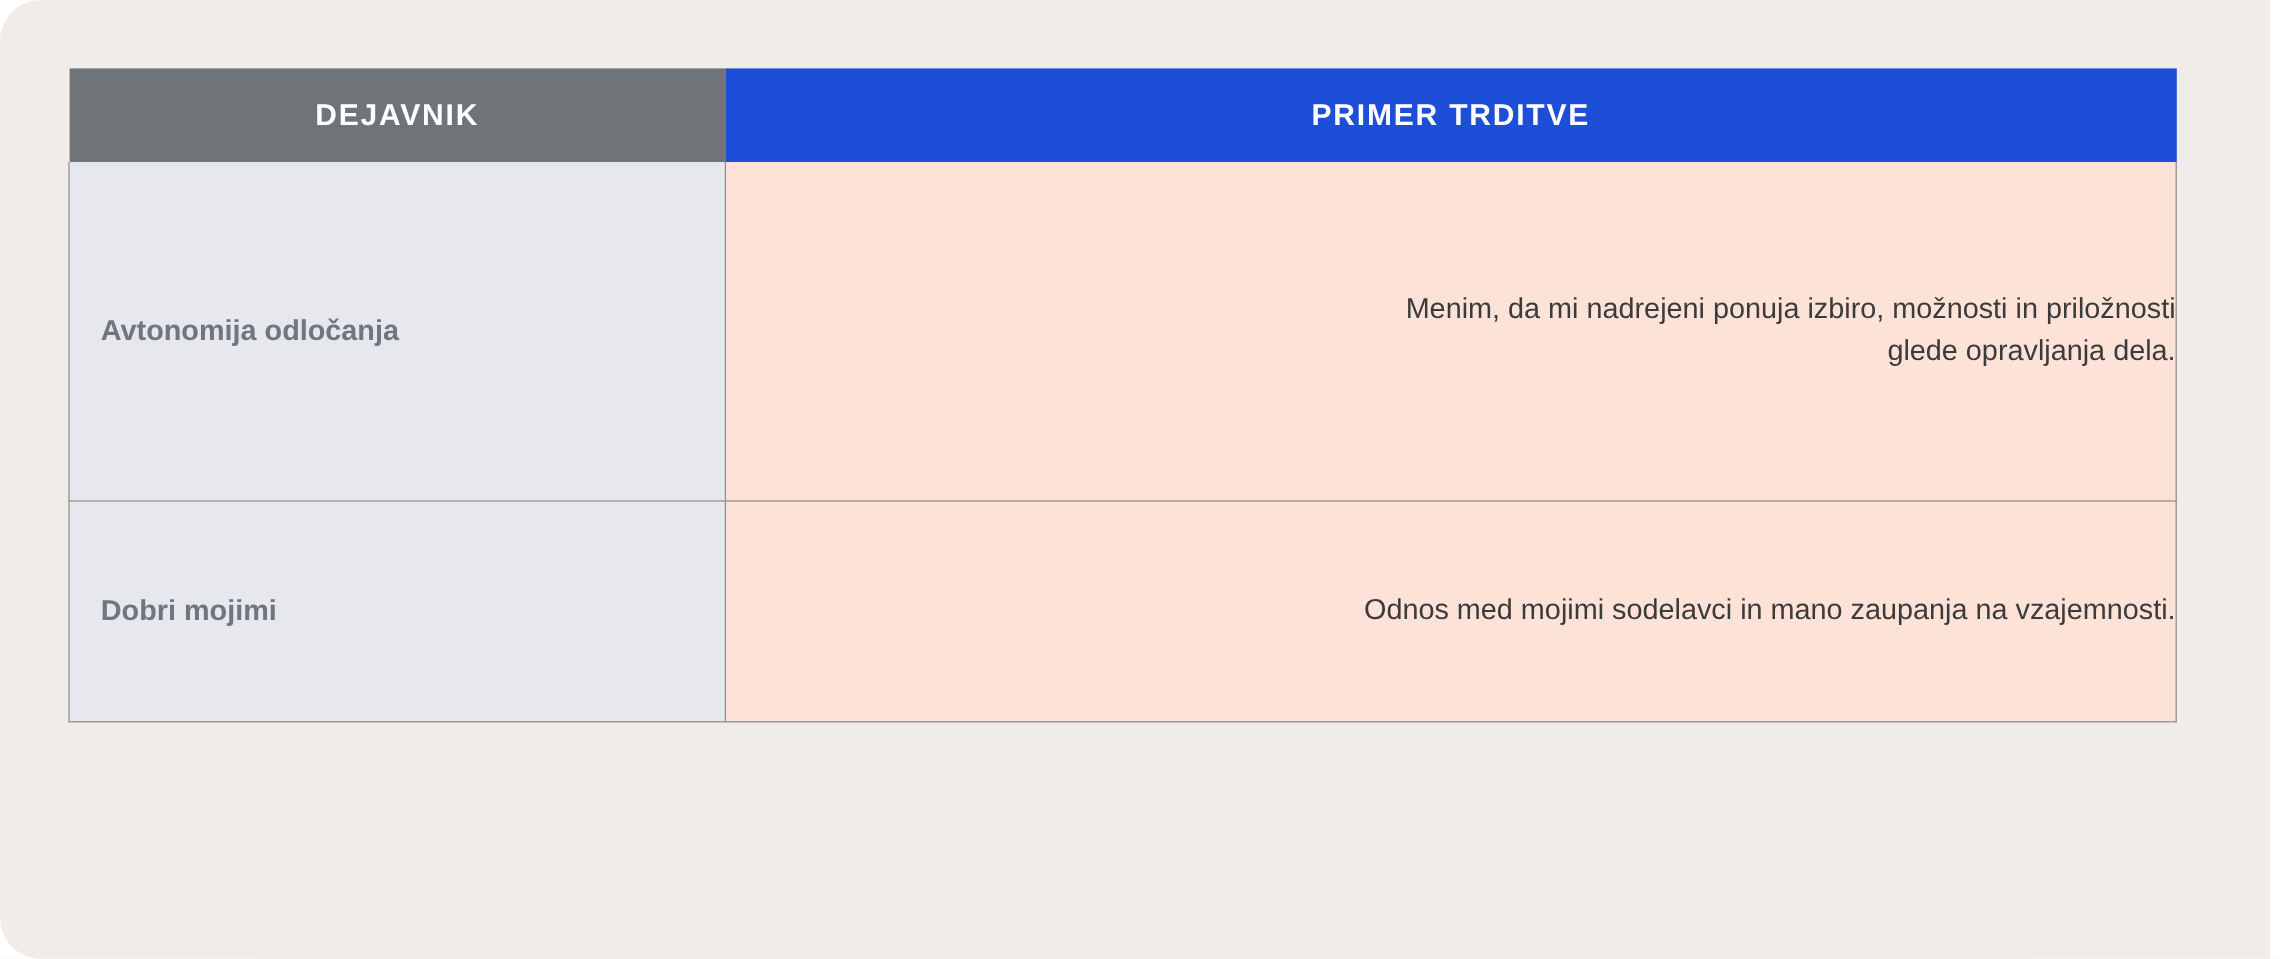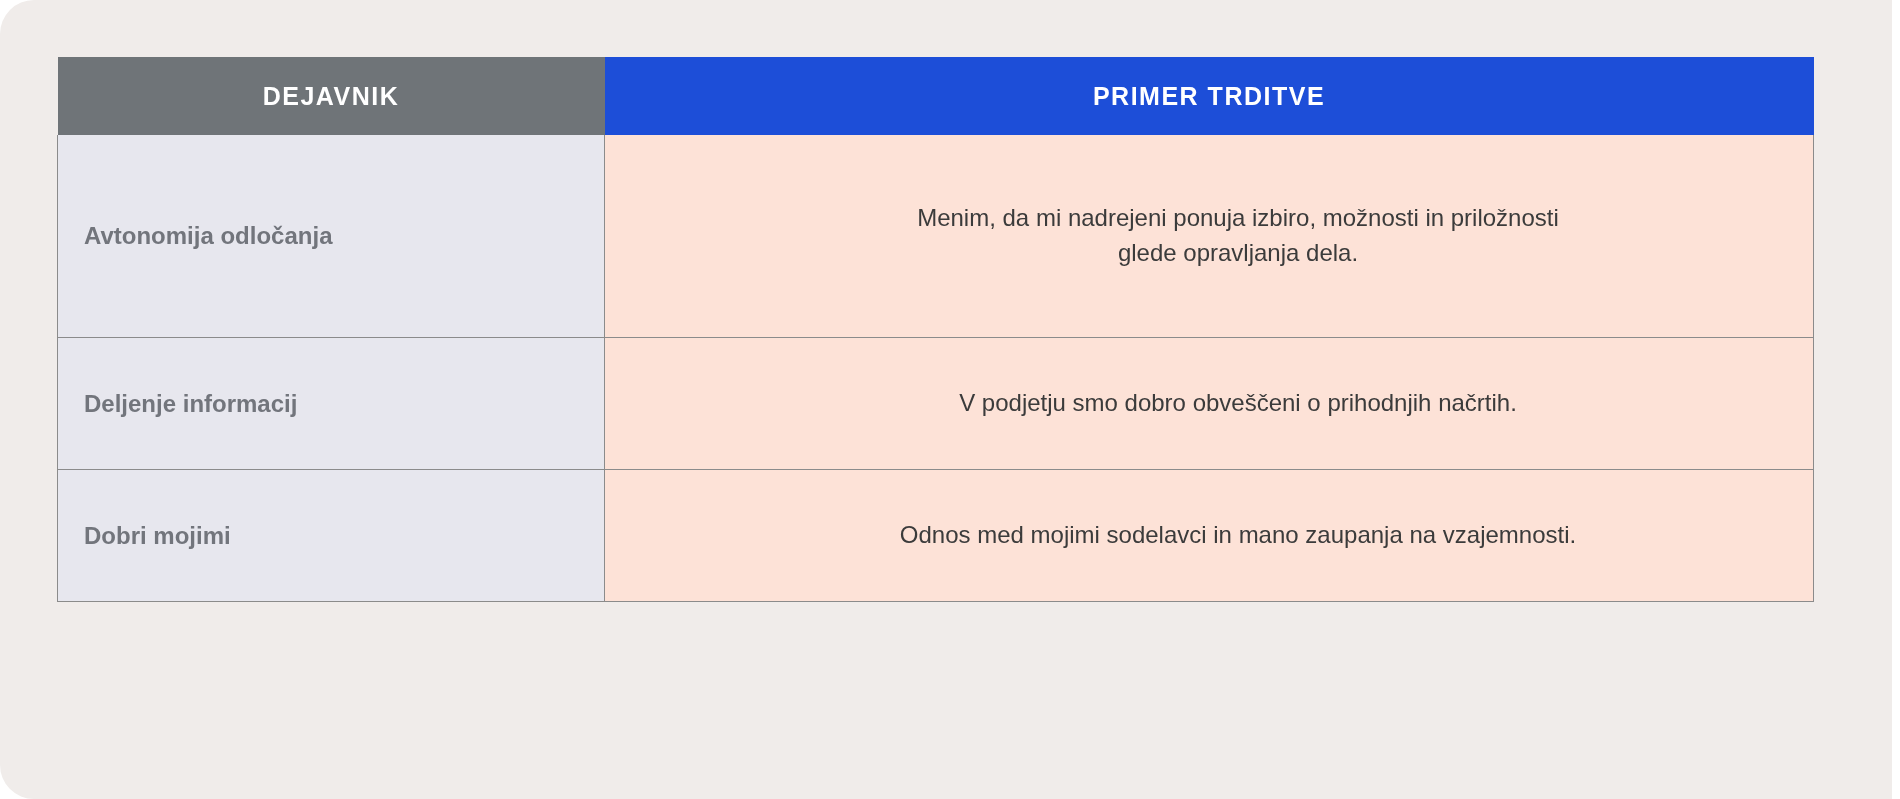--- a/index.html
+++ b/index.html
@@ -69,21 +69,21 @@
     border: 1px solid #8b8b8b;
     border-top: none;
   }
   tr.data-row:first-of-type td { border-top: none; }
 
   td.statement-cell {
     background: #fde2d7;
     color: #3b3b3b;
     font-size: 24px;
     font-weight: normal;
-    text-align: center;
+    text-align: right;
     vertical-align: middle;
     padding: 14px 0 14px 58px;
     line-height: 1.45;
     border: 1px solid #8b8b8b;
     border-top: none;
   }
 
   tr.data-row td.factor-cell { border-left: 1px solid #8b8b8b; }
   tr.data-row td.statement-cell { border-right: 1px solid #8b8b8b; }
   tr.data-row:last-child td { border-bottom: 1px solid #8b8b8b; }
@@ -108,26 +108,20 @@
       </thead>
       <tbody>
         <tr class="data-row">
           <td class="factor-cell">Avtonomija odločanja</td>
           <td class="statement-cell">
             <span class="statement-line">Menim, da mi nadrejeni ponuja izbiro, možnosti in priložnosti</span>
             <span class="statement-line">glede opravljanja dela.</span>
           </td>
         </tr>
         <tr class="data-row">
-          <td class="factor-cell">Deljenje informacij</td>
-          <td class="statement-cell">
-            <span class="statement-line">V podjetju smo dobro obveščeni o prihodnjih načrtih.</span>
-          </td>
-        </tr>
-        <tr class="data-row">
           <td class="factor-cell">Dobri mojimi</td>
           <td class="statement-cell">
             <span class="statement-line">Odnos med mojimi sodelavci in mano zaupanja na vzajemnosti.</span>
           </td>
         </tr>
       </tbody>
     </table>
   </div>
 </div>
 

